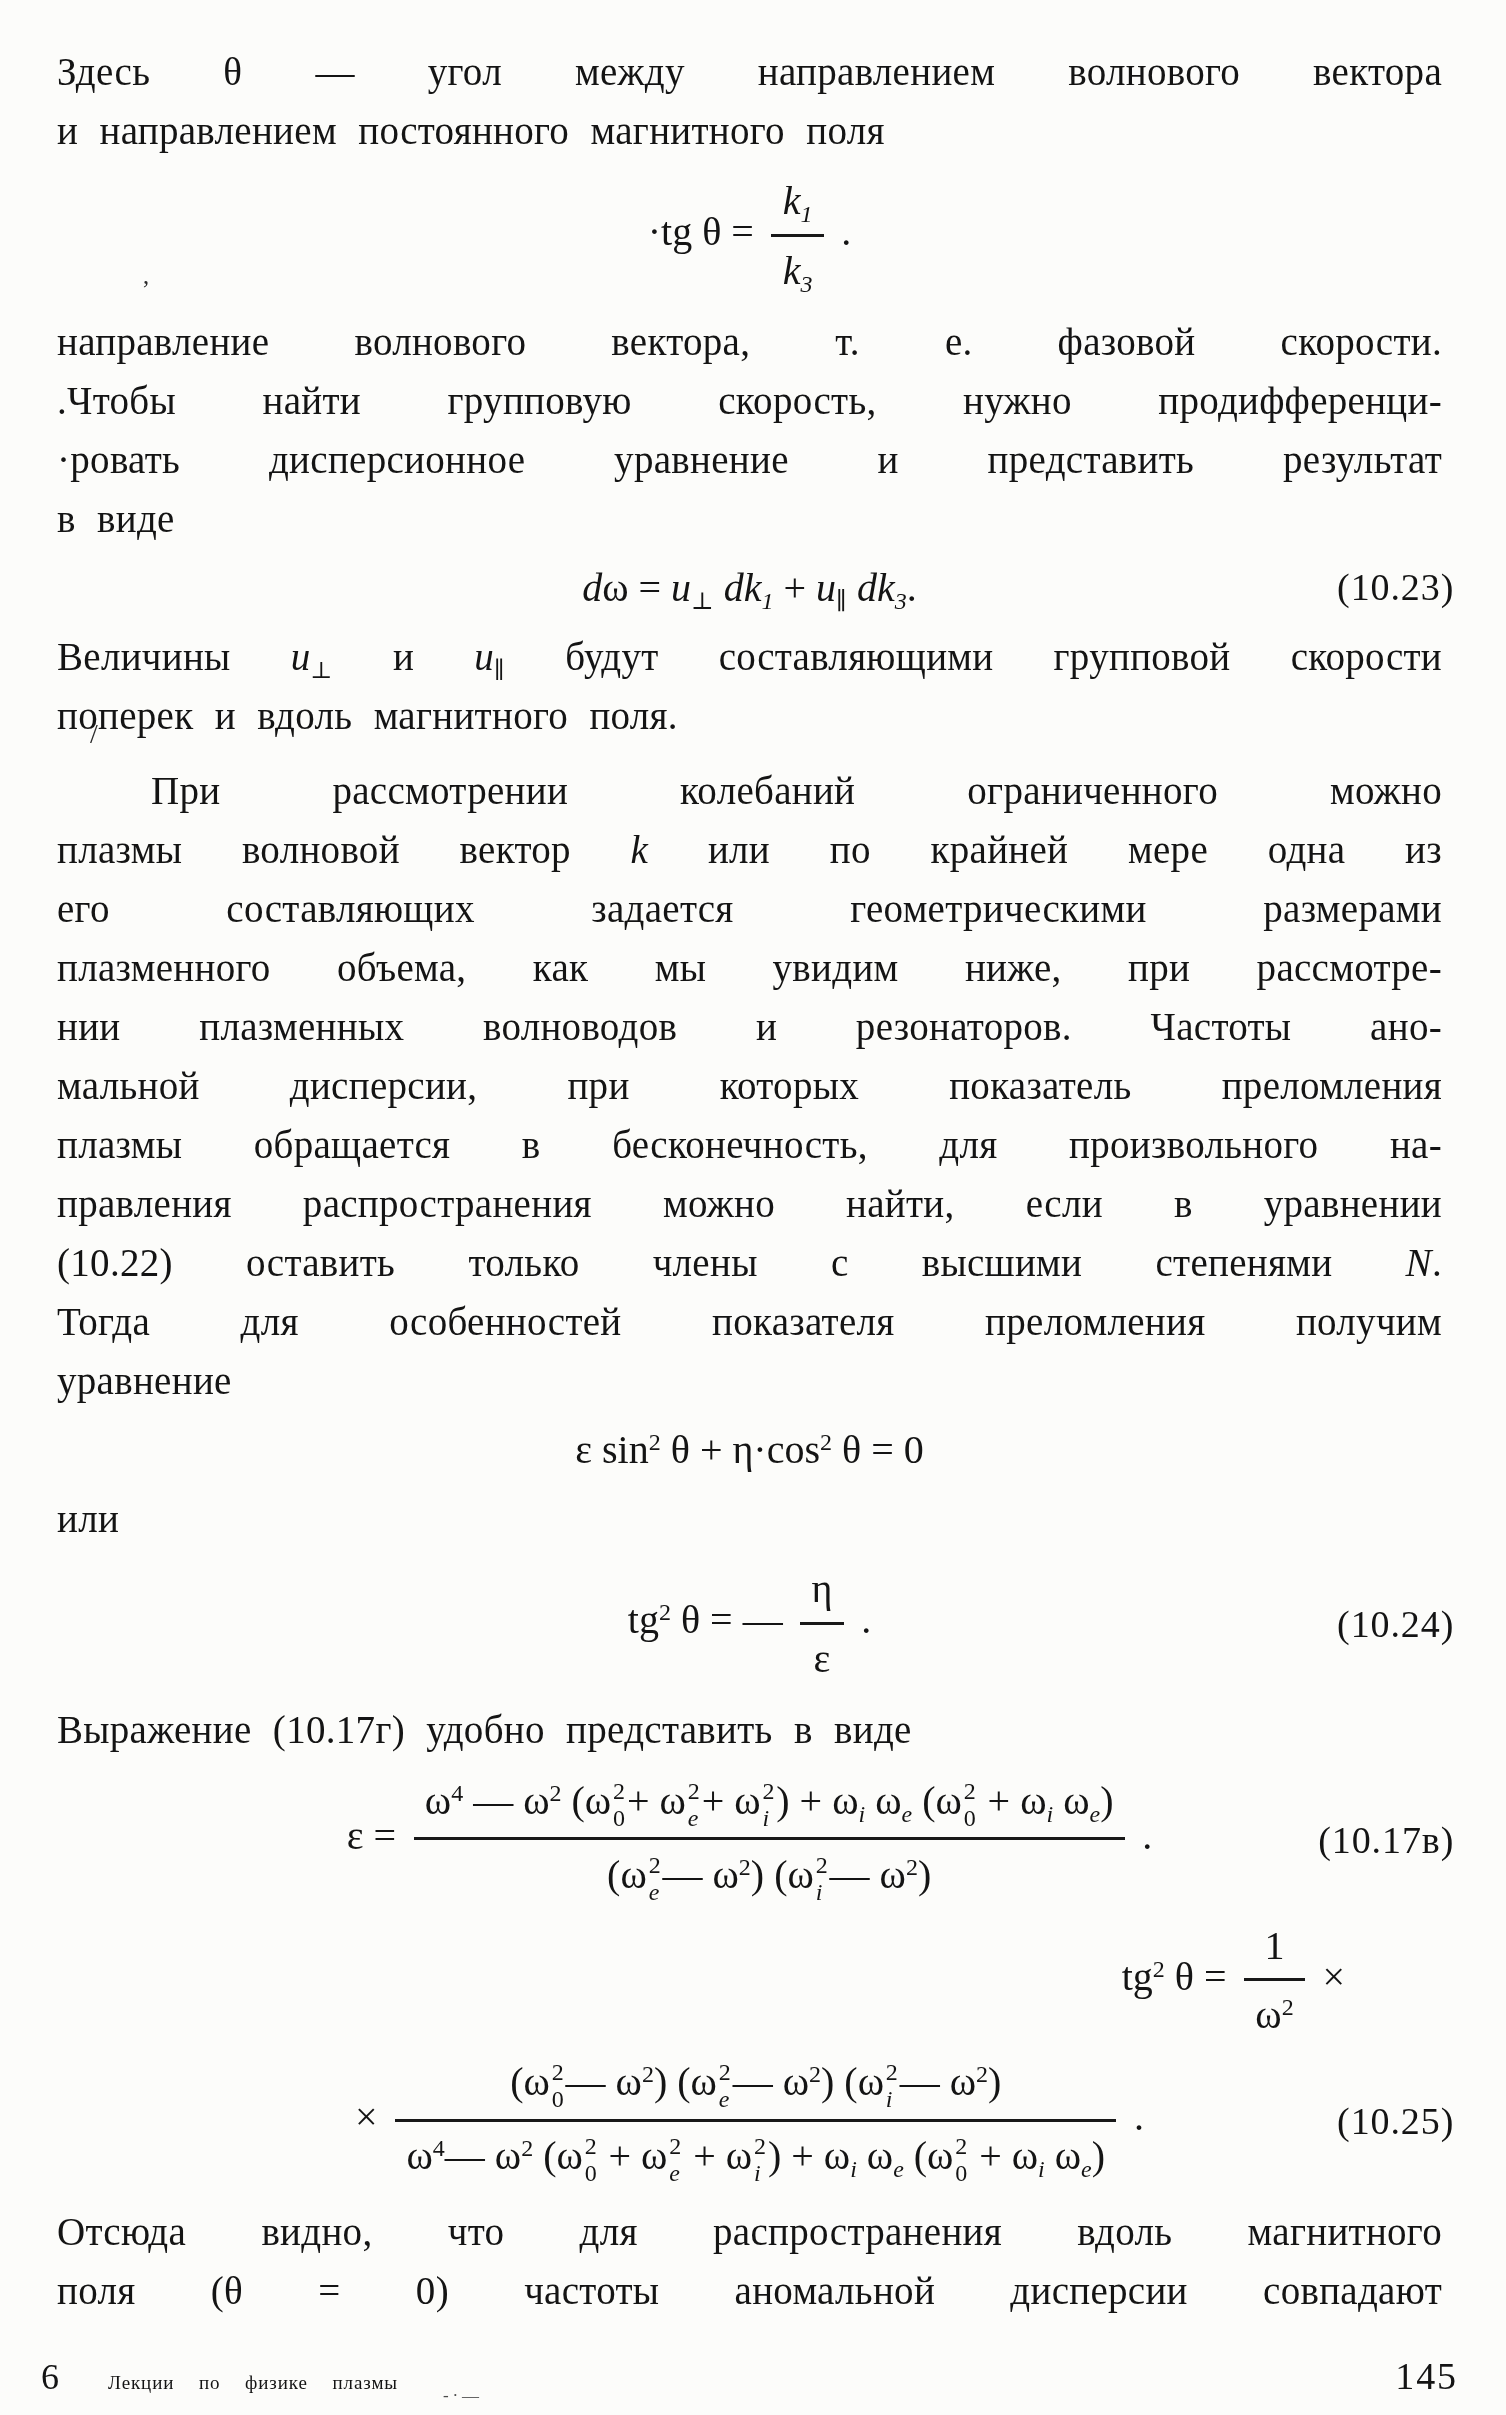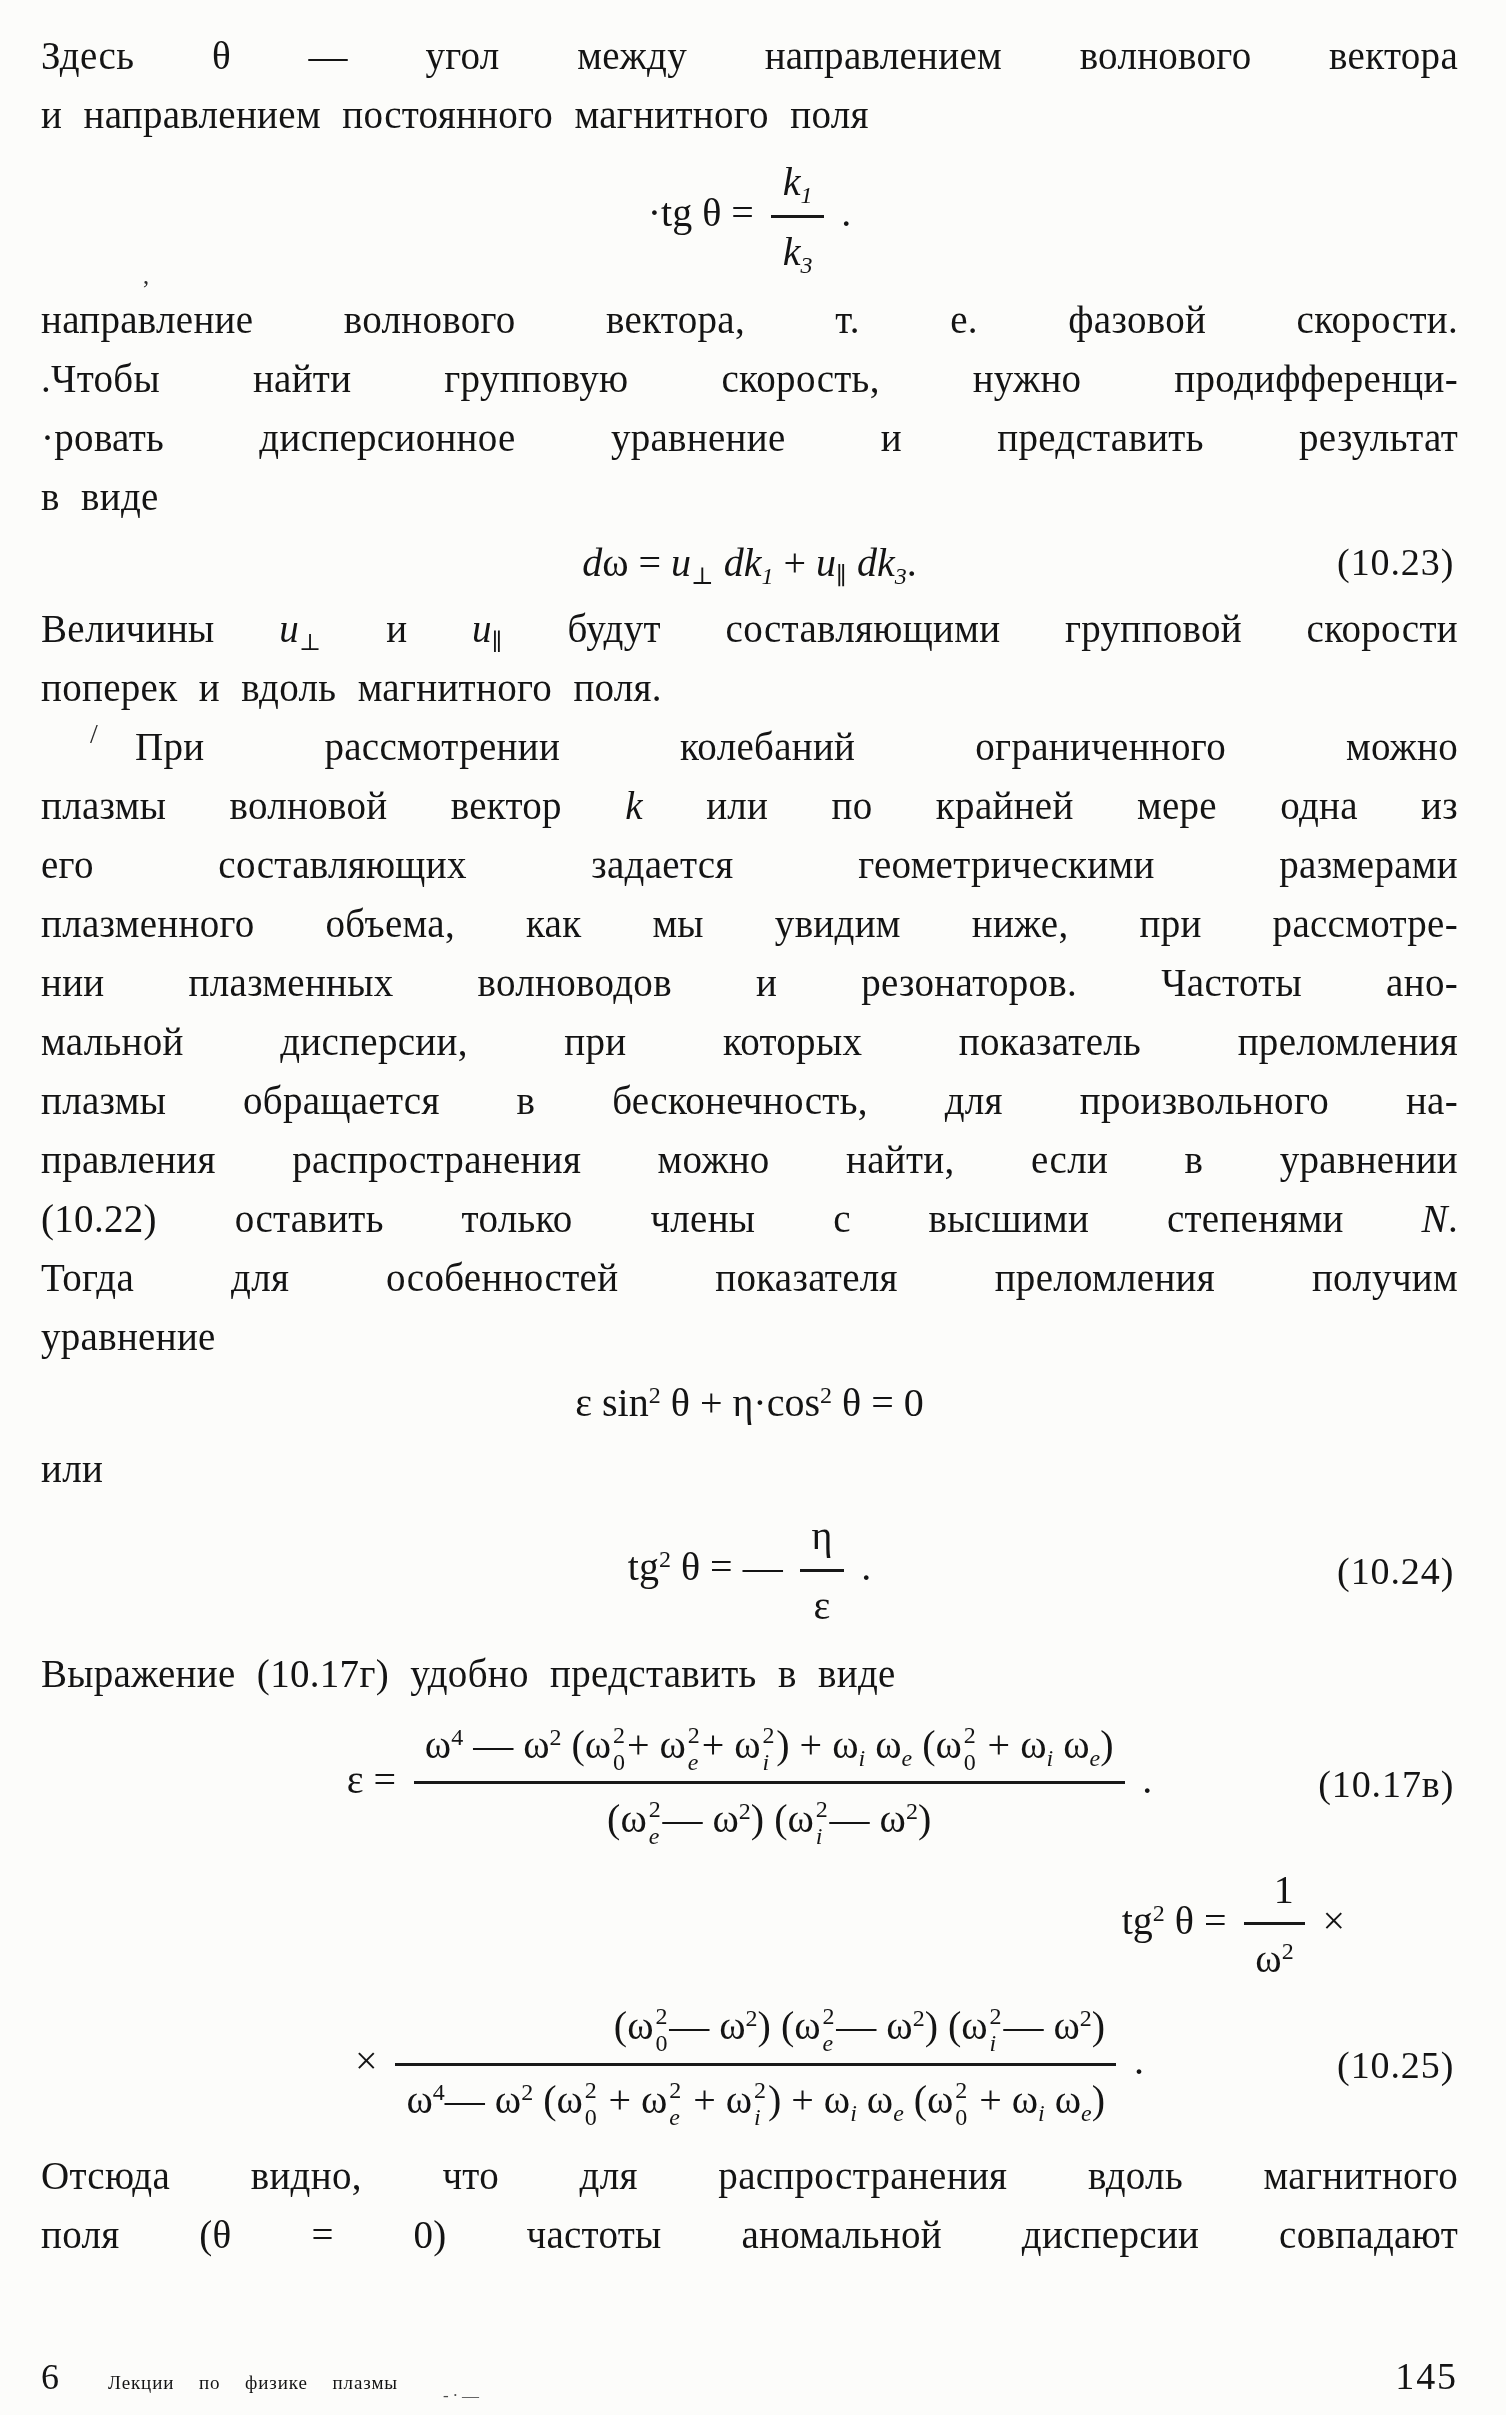--- a/index.html
+++ b/index.html
@@ -6,21 +6,21 @@
   .page{
     position:relative;
     width:1507px;height:2415px;
     box-sizing:border-box;
     padding:26px 49px 90px 41px;
     background:#fcfcfa;
     color:#141414;
     font-family:"Liberation Serif","DejaVu Serif",serif;
     overflow:hidden;
   }
-  .para{margin:0;}
+  .para{margin:16px;}
   .line{
     font-size:39px;
     line-height:59px;
     letter-spacing:0.3px;
     white-space:nowrap;
   }
   .line.just{
     white-space:normal;
     text-align:justify;
     text-align-last:justify;
@@ -47,21 +47,21 @@
     position:absolute;right:3.8px;top:50%;
     transform:translateY(-50%);
     font-size:38px;letter-spacing:0.9px;text-align:center;
   }
   .frac{
     display:inline-block;
     text-align:center;
     vertical-align:middle;
     margin:0 7.5px;
   }
-  .frac .num{display:block;padding:0 11.3px 7.5px;line-height:1.25;text-align:right;}
+  .frac .num{display:block;padding:0 11.3px 7.5px;line-height:1.25;}
   .frac .den{display:block;border-top:3.8px solid #181818;padding:9.4px 11.3px 0;line-height:1.25;}
   
   .ss{
     display:inline-flex;
     flex-direction:column;
     align-items:flex-start;
     vertical-align:middle;
     font-size:0.60em;
     line-height:0.95;
     margin:0 1.9px 0 1.9px;

